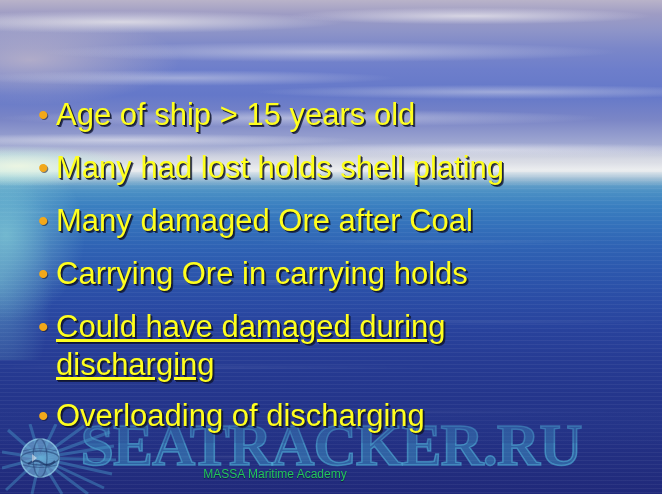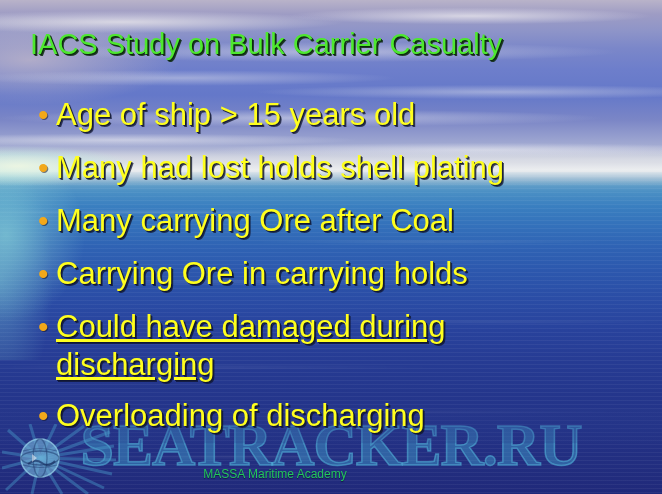--- a/index.html
+++ b/index.html
@@ -269,37 +269,36 @@
       <circle cx="38" cy="34" r="19" fill="rgba(120,185,220,0.60)" stroke="rgba(150,210,235,0.75)" stroke-width="1.5"></circle>
       <ellipse cx="38" cy="34" rx="19" ry="7" fill="none" stroke="rgba(30,60,110,0.55)" stroke-width="1.4"></ellipse>
       <path d="M21 27 Q38 22 55 27" fill="none" stroke="rgba(30,60,110,0.45)" stroke-width="1.2"></path>
       <path d="M21 41 Q38 46 55 41" fill="none" stroke="rgba(30,60,110,0.45)" stroke-width="1.2"></path>
       <ellipse cx="38" cy="34" rx="7" ry="19" fill="none" stroke="rgba(30,60,110,0.5)" stroke-width="1.3"></ellipse>
       <path d="M26 40 q7 -6 14 -1 q7 5 13 -2" fill="none" stroke="rgba(25,50,100,0.7)" stroke-width="2"></path>
       <path d="M30 30 l5 4 l-5 4 z" fill="rgba(255,255,255,0.5)"></path>
     </svg>
   </div>
 
-  <div id="title">IACS Study on Bulk Carrier Casualty</div>
 
   <div id="bullets">
 
     <div class="bullet-row">
       <span class="bullet-mark">•</span>
       <span class="bullet-text">Age of ship &gt; 15 years old</span>
     </div>
 
     <div class="bullet-row">
       <span class="bullet-mark">•</span>
       <span class="bullet-text">Many had lost holds shell plating</span>
     </div>
 
     <div class="bullet-row">
       <span class="bullet-mark">•</span>
-      <span class="bullet-text">Many carrying Ore after Coal</span>
+      <span class="bullet-text">Many damaged Ore after Coal</span>
     </div>
 
     <div class="bullet-row">
       <span class="bullet-mark">•</span>
       <span class="bullet-text">Carrying Ore in carrying holds</span>
     </div>
 
     <div class="bullet-row wrap tight">
       <span class="bullet-mark">•</span>
       <span class="bullet-text">Could have damaged during discharging</span>

